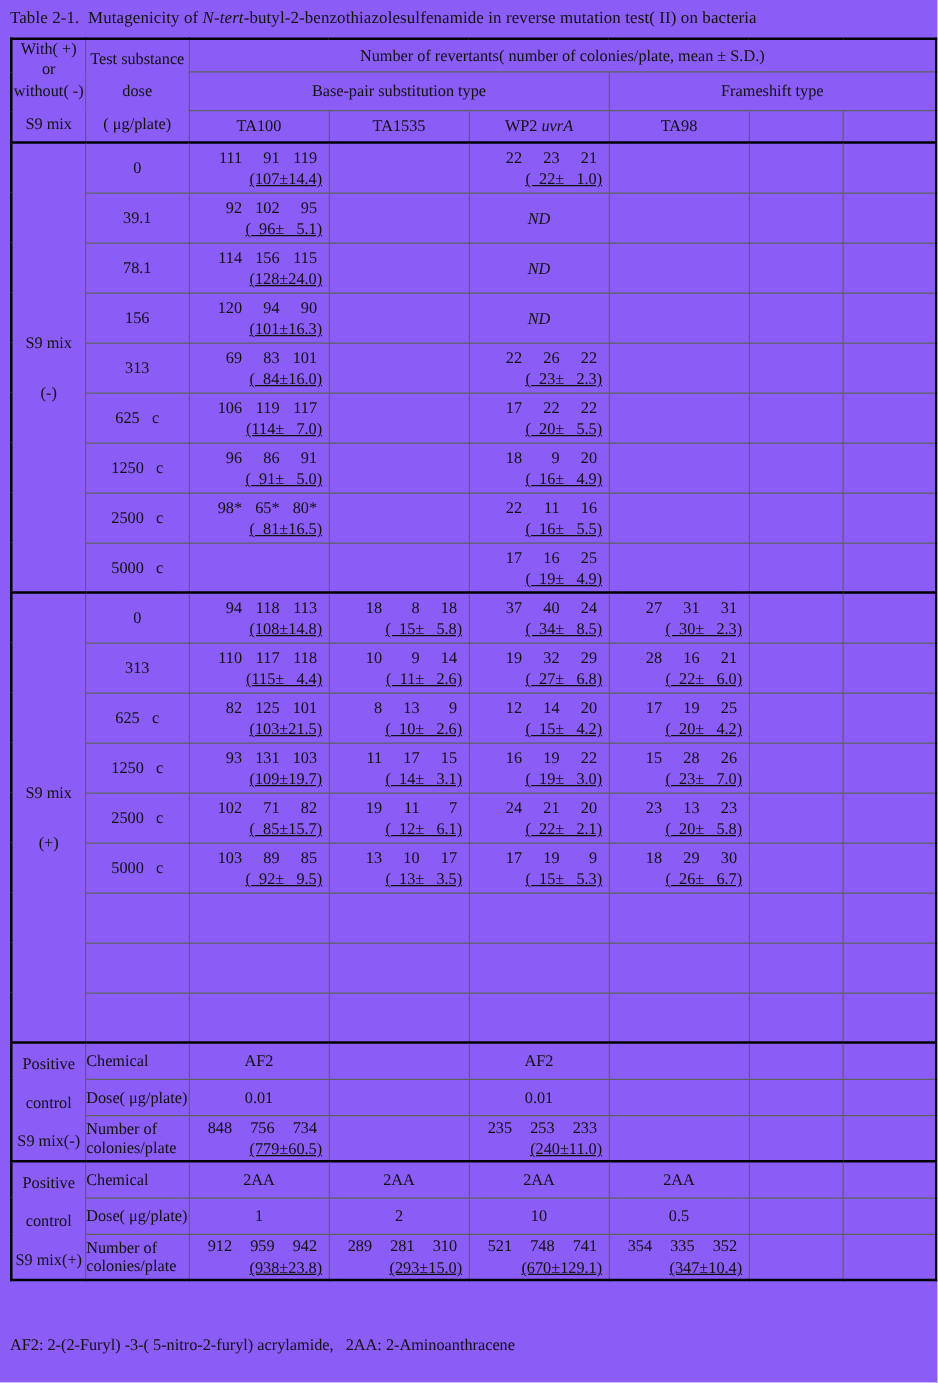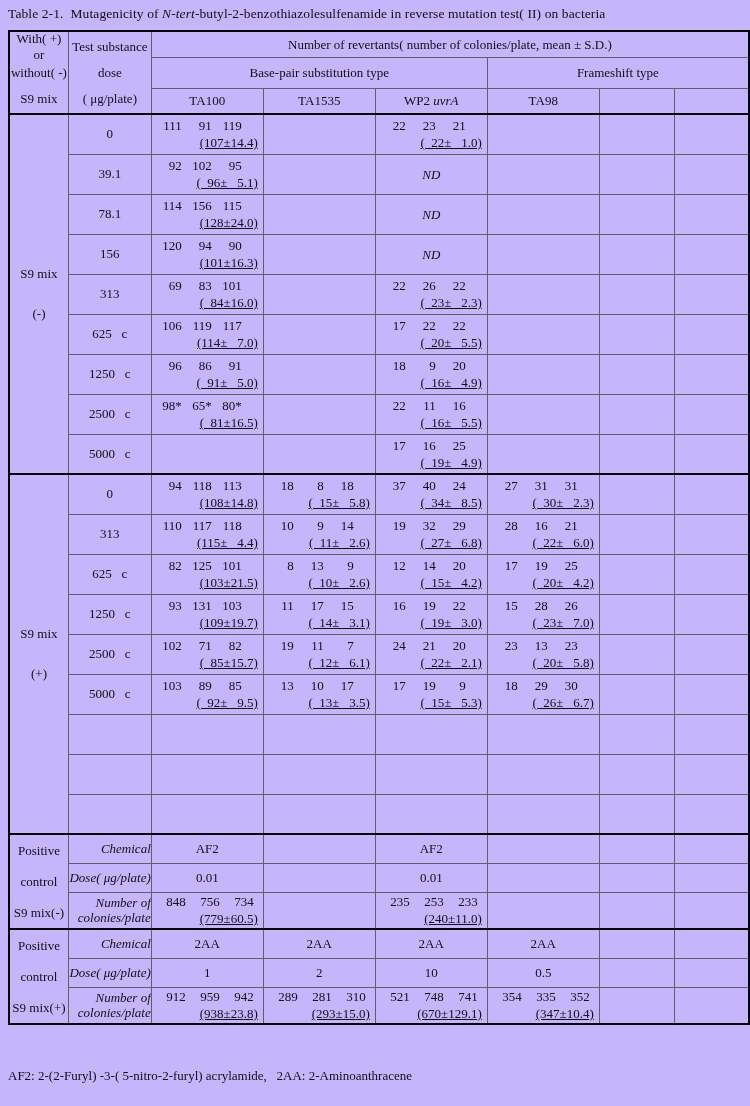--- a/index.html
+++ b/index.html
@@ -1,17 +1,17 @@
 <!DOCTYPE html>
 <html><head>
 <meta charset="utf-8">
 <style>
   html,body{margin:0;padding:0;background:#fff;}
   .page{
-    width:750px;height:1106px;background:#c4b5fd;color:#111;
+    width:750px;height:1106px;background:#8b5cf6;color:#111;
     font-family:"Liberation Serif","DejaVu Serif",serif;
     overflow:hidden;position:relative;
   }
   .title{
     padding:6px 0 0 8px;font-size:13.5px;white-space:pre;letter-spacing:0.1px;
   }
   table.mut{
     border-collapse:collapse;table-layout:fixed;margin:8px 0 0 8px;
     border:2px solid #000000;font-size:13px;
   }
@@ -28,26 +28,26 @@
   tr.thick-top td{border-top:2px solid #000;}
   tbody tr{height:40px;}
   tbody tr.pc-row{height:28px;}
   tbody tr.pc-row.tall{height:24px;}
   .sec-label{vertical-align:middle;text-align:center;}
   .sec-label div{height:40px;display:flex;align-items:center;justify-content:center;}
   .pc-label{vertical-align:middle;text-align:center;}
   .pc-label div{height:31px;display:flex;align-items:center;justify-content:center;}
   .dose-cell{text-align:center;white-space:pre;vertical-align:middle;}
   .data-cell{vertical-align:middle;}
-  .counts{display:flex;padding-right:9px;line-height:17px;}
+  .counts{display:flex;justify-content:flex-end;padding-right:9px;line-height:17px;}
   .counts span{width:30px;text-align:right;white-space:pre;}
   td.pc-num .counts span{width:34px;}
   .mean{text-align:right;padding-right:5px;white-space:pre;line-height:17px;text-decoration:underline;}
   .nd{text-align:center;line-height:17px;font-style:italic;}
-  .pc-rowlabel{text-align:right;vertical-align:middle;line-height:15px;white-space:pre;font-style:italic;}
+  .pc-rowlabel{text-align:left;vertical-align:middle;line-height:15px;white-space:pre;}
   .pc-value{text-align:center;vertical-align:middle;white-space:pre;}
   .footnotes{margin:7px 0 0 8px;font-size:13px;line-height:17.5px;white-space:pre;}
 </style>
 </head>
 <body>
 
 <div class="page">
 
   <div class="title"><span>Table 2-1.  Mutagenicity of </span><i>N-tert</i><span>-butyl-2-benzothiazolesulfenamide in reverse mutation test( II) on bacteria</span></div>
 

